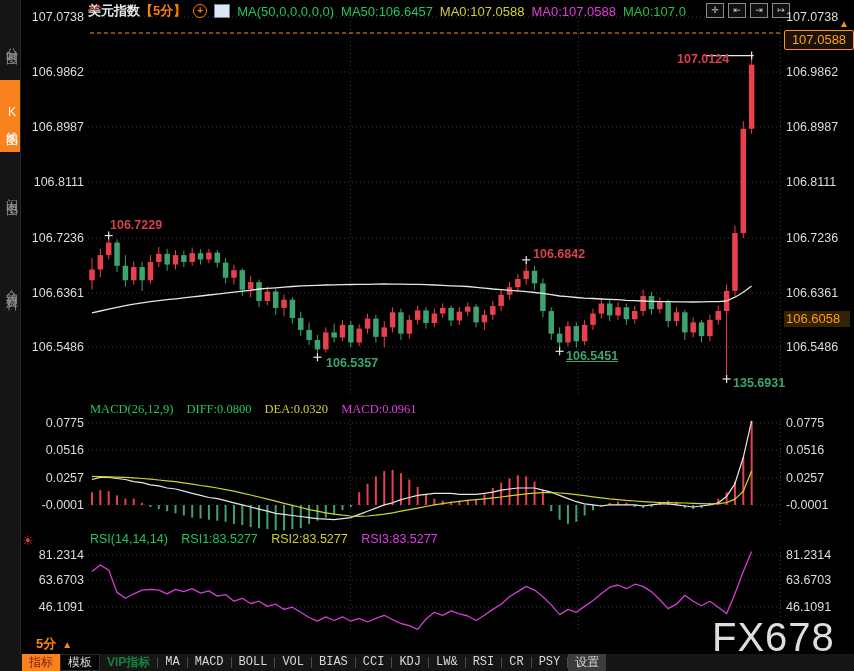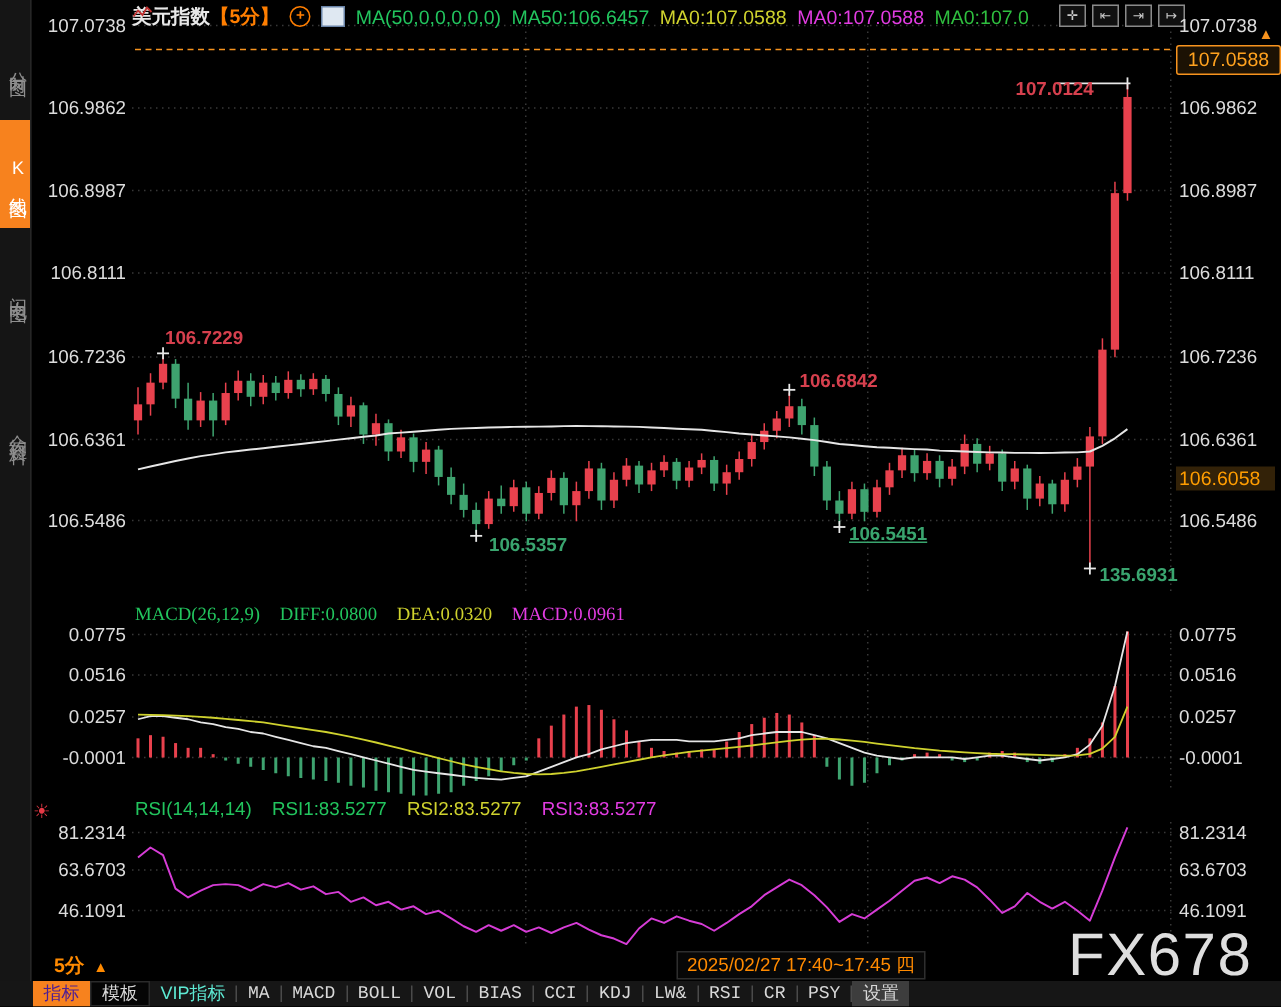--- a/index.html
+++ b/index.html
@@ -43,23 +43,23 @@
   
   #period-lbl{position:absolute;left:36px;top:635px;color:#ff8a00;font-size:13px;font-weight:bold;}
   #period-lbl .tri{font-size:10px;margin-left:6px;}
   #date-box{position:absolute;left:451px;top:634px;height:17px;line-height:17px;padding:0 6px;background:#070707;
     border:1px solid #2e2e2e;color:#ff8a00;font-size:12.5px;white-space:nowrap;}
   #watermark{position:absolute;left:712px;top:615px;font-size:40px;color:#dedede;letter-spacing:1px;}
   #toolbar{position:absolute;left:0;bottom:0;width:854px;height:17px;background:#161616;display:flex;align-items:center;
     font-size:12px;color:#d8d8d8;white-space:nowrap;}
   .tb{padding:0 7px;height:17px;line-height:17px;cursor:pointer;}
   .tb.mono{font-family:"Liberation Mono",monospace;}
-  .tb.first{background:#f7821e;color:#4c1d95;margin-left:22px;}
+  .tb.first{background:#f7821e;color:#7f1d1d;margin-left:22px;}
   .tb.box{background:#050505;border:1px solid #2b2b2b;height:15px;line-height:15px;}
-  .tb.vip{color:#5eead4;font-weight:normal;text-align:center;}
+  .tb.vip{color:#15803d;font-weight:bold;text-align:center;}
   .tb.settings{background:#3d3d3d;}
   .tb-div{width:1px;height:11px;background:#4a4a4a;}
   #sun-icon{position:absolute;left:22px;top:533px;color:#e63946;font-size:13px;}
   svg{position:absolute;left:0;top:0;}
 </style>
 </head>
 <body>
 
 <div id="stage">
 
@@ -422,21 +422,20 @@
     <span class="t-magenta">RSI3:83.5277</span>
   </div>
   <div class="ylab l" style="top:548px;">81.2314</div>
   <div class="ylab l" style="top:573px;">63.6703</div>
   <div class="ylab l" style="top:600px;">46.1091</div>
   <div class="ylab r" style="top:548px;">81.2314</div>
   <div class="ylab r" style="top:573px;">63.6703</div>
   <div class="ylab r" style="top:600px;">46.1091</div>
 
   <div id="period-lbl"><span>5分</span><span class="tri">▲</span></div>
-  <div id="date-box">2025/02/27 17:40~17:45 四</div>
   <div id="watermark">FX678</div>
 
   <div id="toolbar">
     <span class="tb first">指标</span>
     <span class="tb box">模板</span>
     <span class="tb vip">VIP指标</span>
     <span class="tb-div"></span>
     <span class="tb mono">MA</span>
     <span class="tb-div"></span>
     <span class="tb mono">MACD</span>

